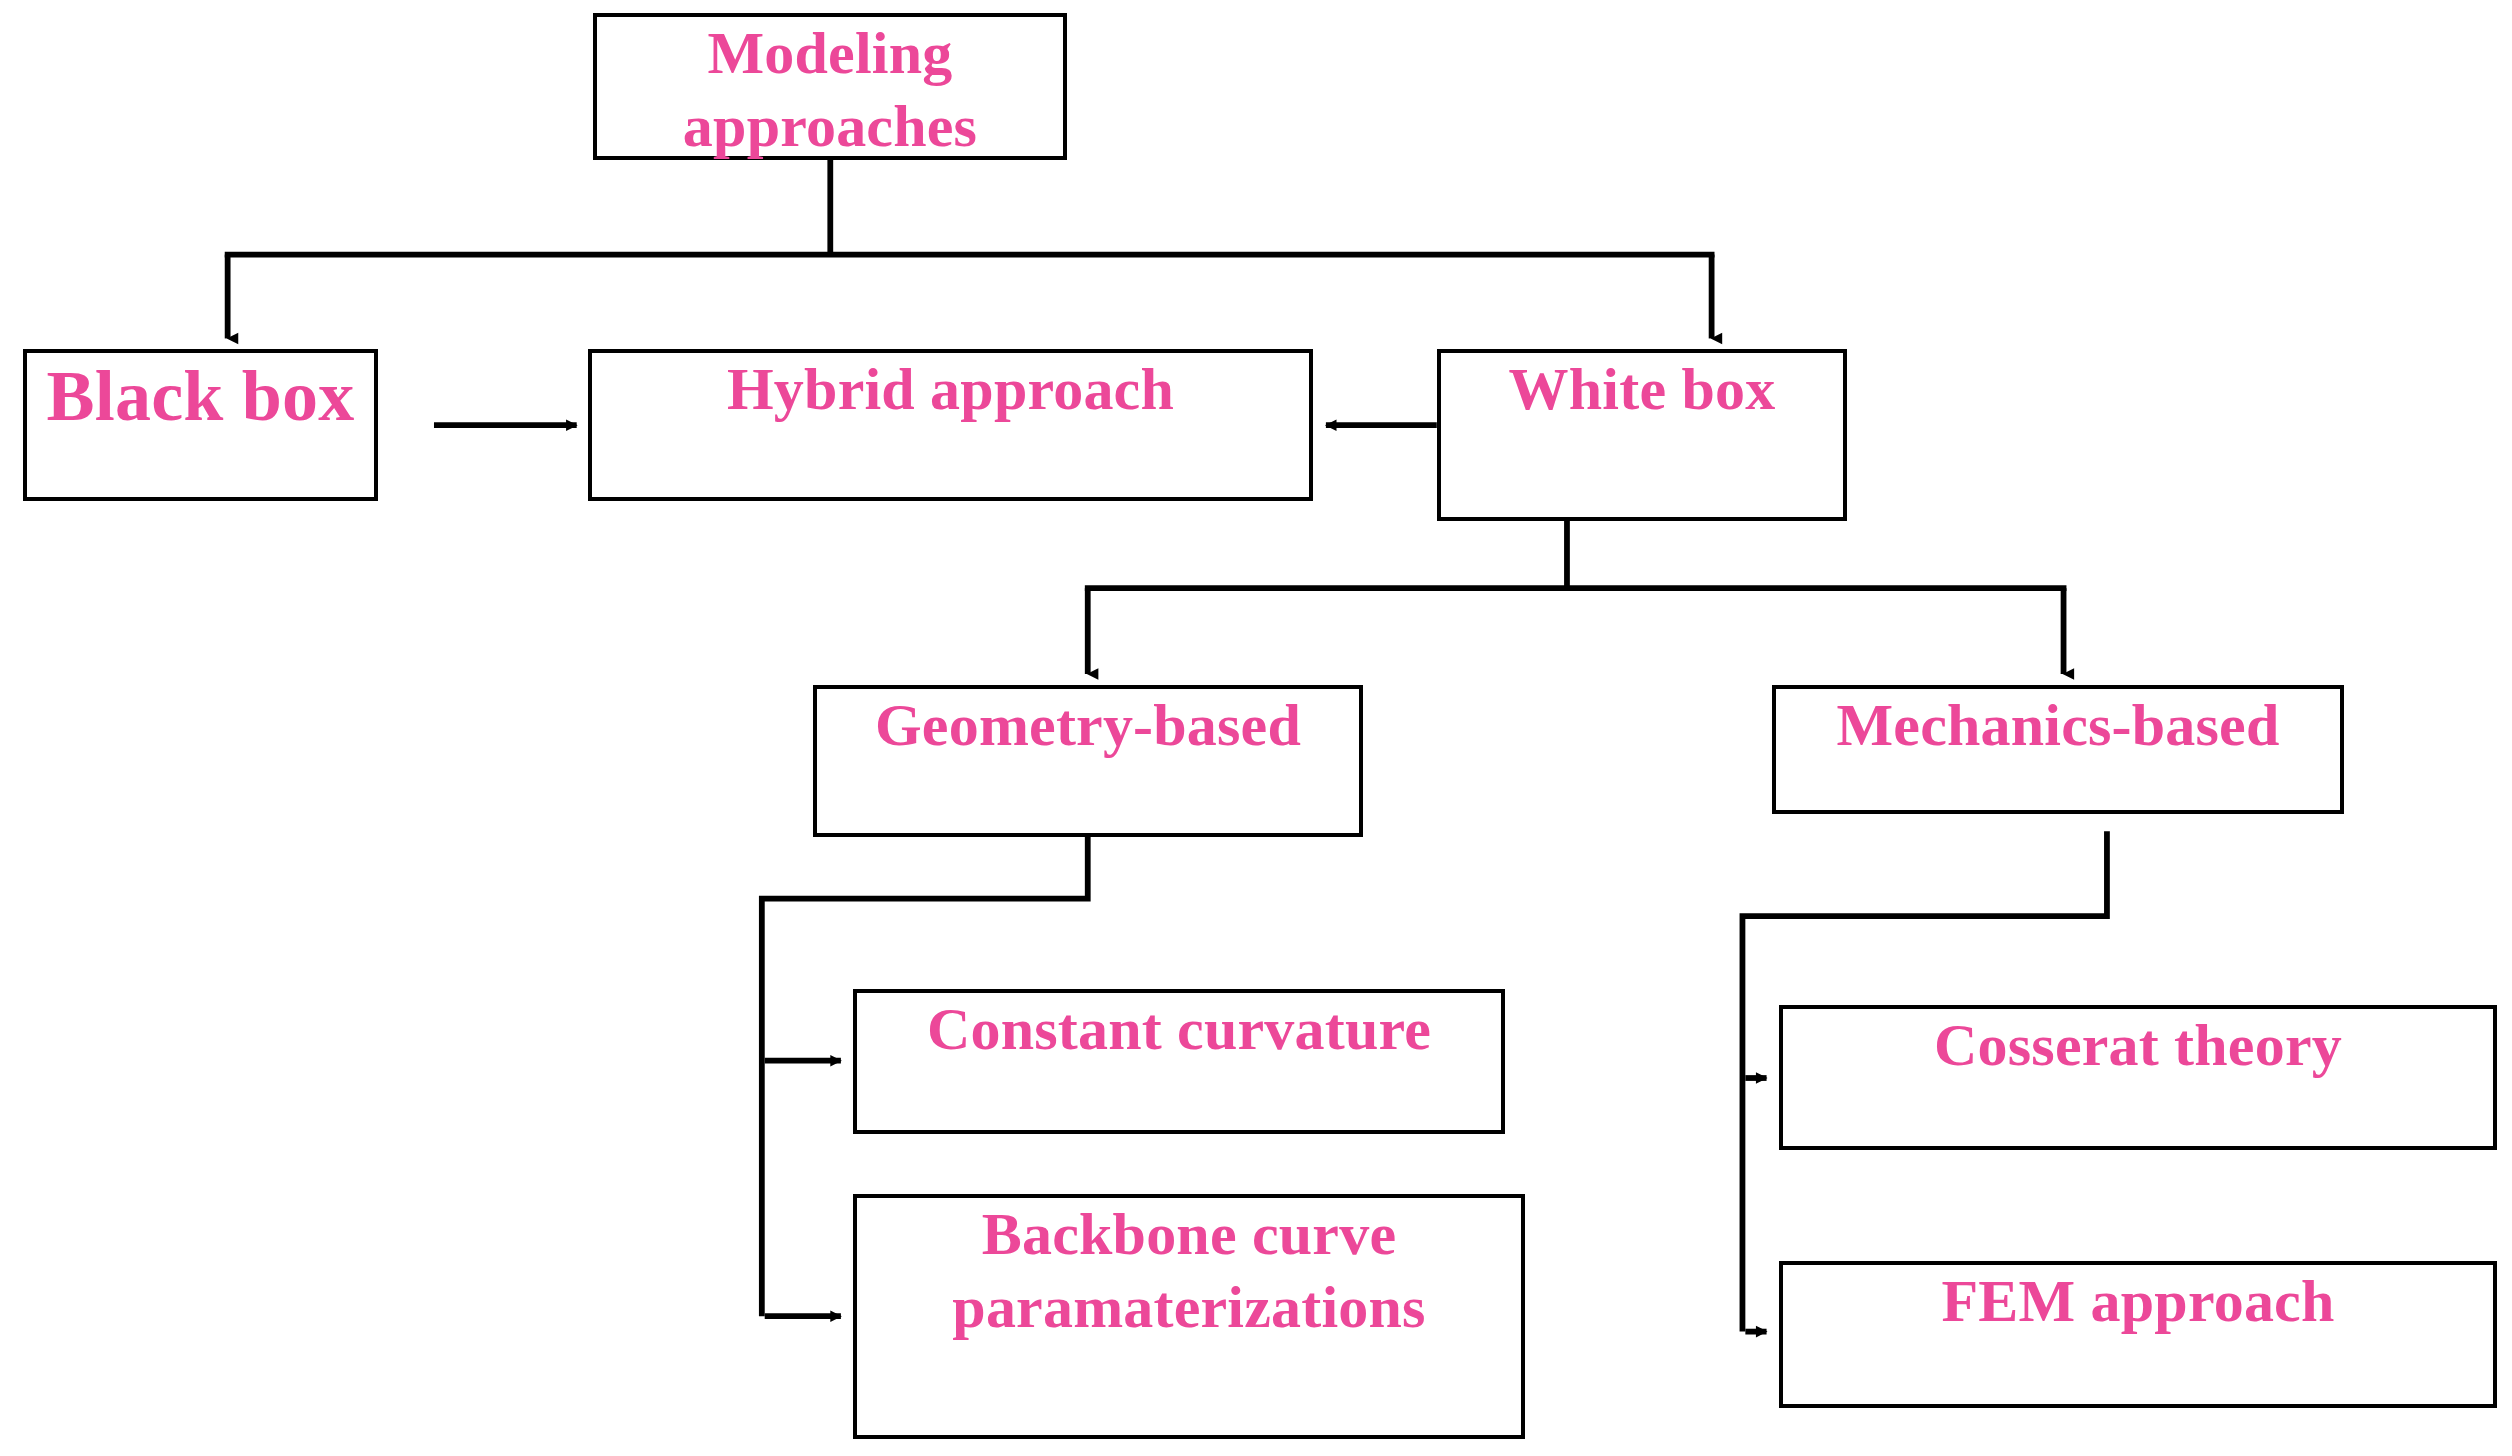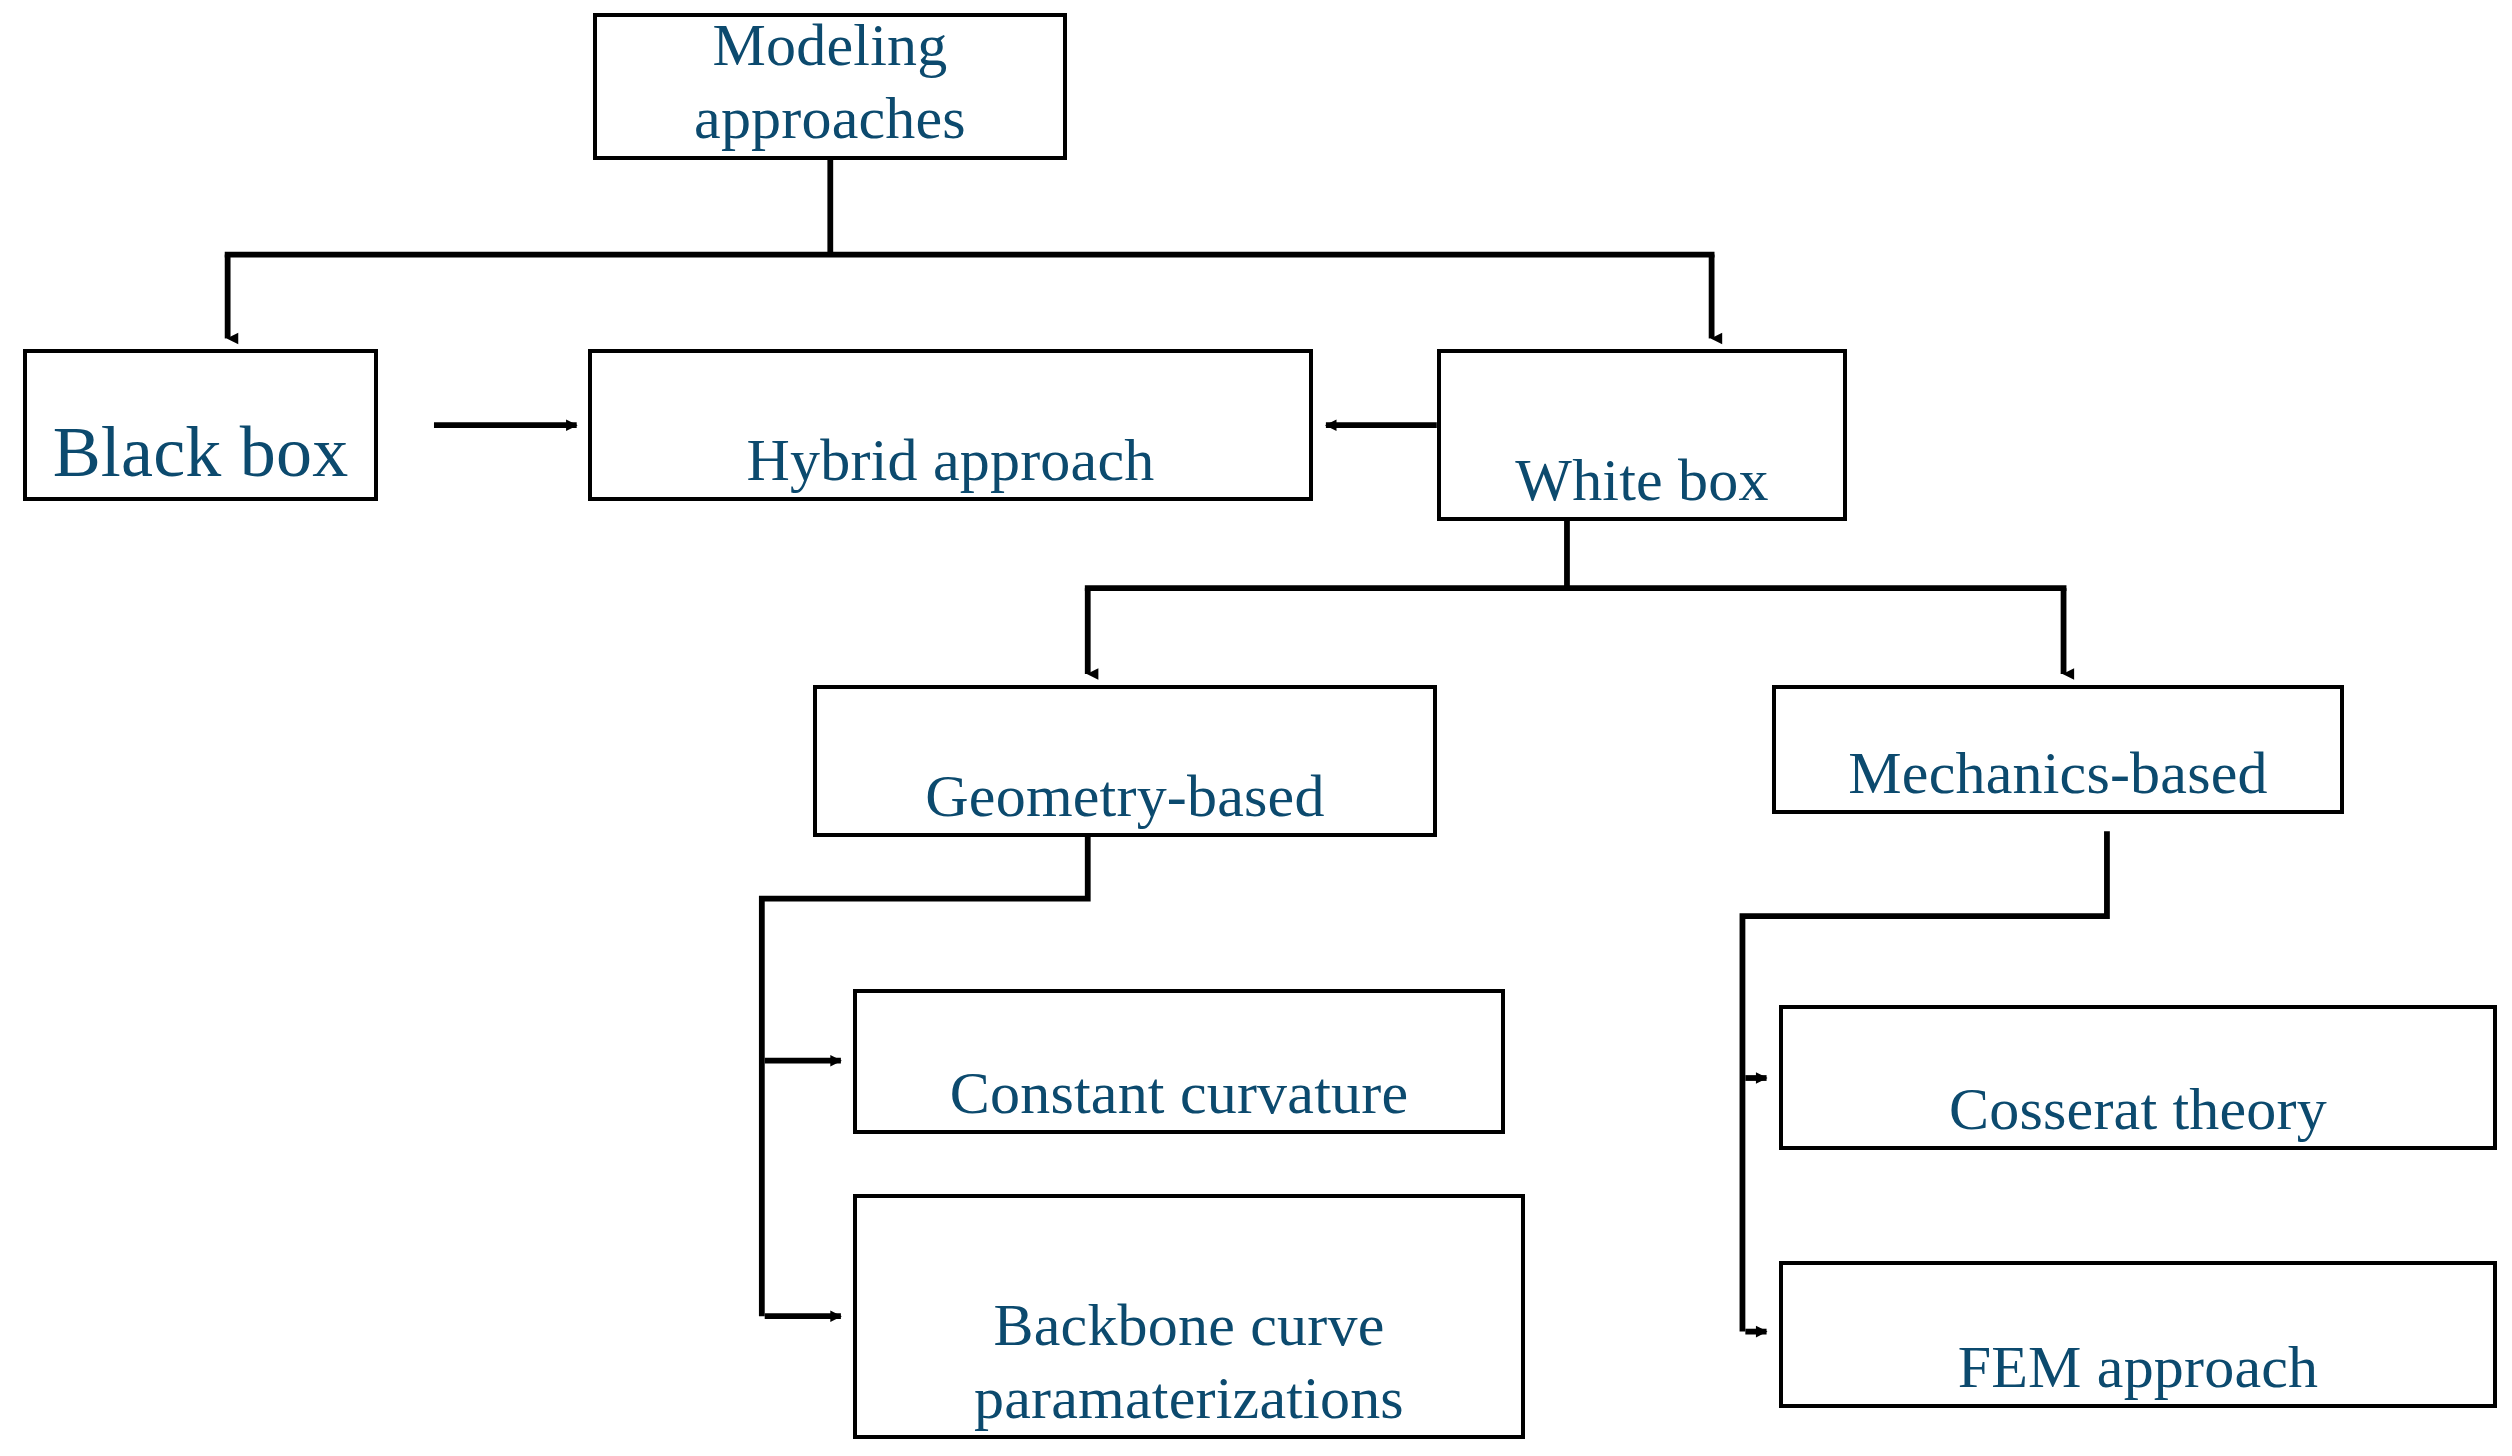--- a/index.html
+++ b/index.html
@@ -22,27 +22,28 @@
     width: 2512px;
     height: 1456px;
     pointer-events: none;
   }
   .node {
     position: absolute;
     box-sizing: border-box;
     border: 4.8px solid #000000;
     background: #ffffff;
     display: flex;
-    align-items: flex-end;
+    align-items: flex-start;
     justify-content: center;
     text-align: center;
-    color: #0c4a6e;
+    color: #ec4899;
     line-height: 1.22;
     white-space: pre-line;
     letter-spacing: 0.2px;
+    font-weight: bold;
   }
   .node span {
     display: block;
     width: 100%;
     padding: 0 9.6px;
     box-sizing: border-box;
   }
 </style>
 </head>
 <body>
@@ -97,21 +98,21 @@
   </div>
 
   <div class="node" style="left:588px; top:349px; width:725px; height:152px; font-size:60px;">
     <span>Hybrid approach</span>
   </div>
 
   <div class="node" style="left:1437px; top:349px; width:410px; height:172px; font-size:60px;">
     <span>White box</span>
   </div>
 
-  <div class="node" style="left:813px; top:685px; width:624px; height:152px; font-size:60px;">
+  <div class="node" style="left:813px; top:685px; width:550px; height:152px; font-size:60px;">
     <span>Geometry-based</span>
   </div>
 
   <div class="node" style="left:1772px; top:685px; width:572px; height:129px; font-size:60px;">
     <span>Mechanics-based</span>
   </div>
 
   <div class="node" style="left:853px; top:989px; width:652px; height:145px; font-size:60px;">
     <span>Constant curvature</span>
   </div>

